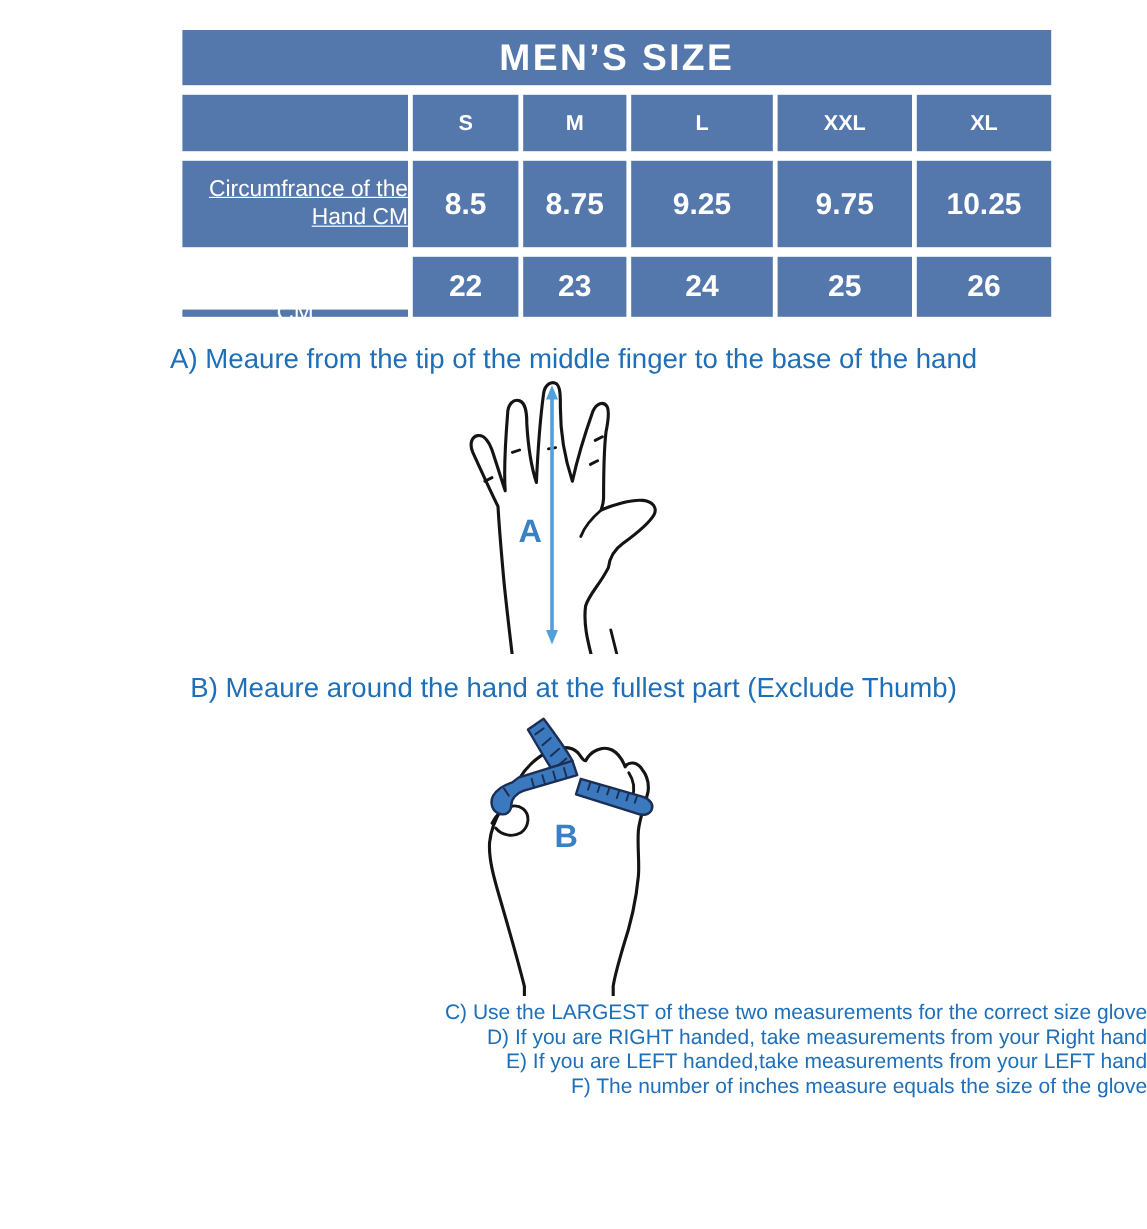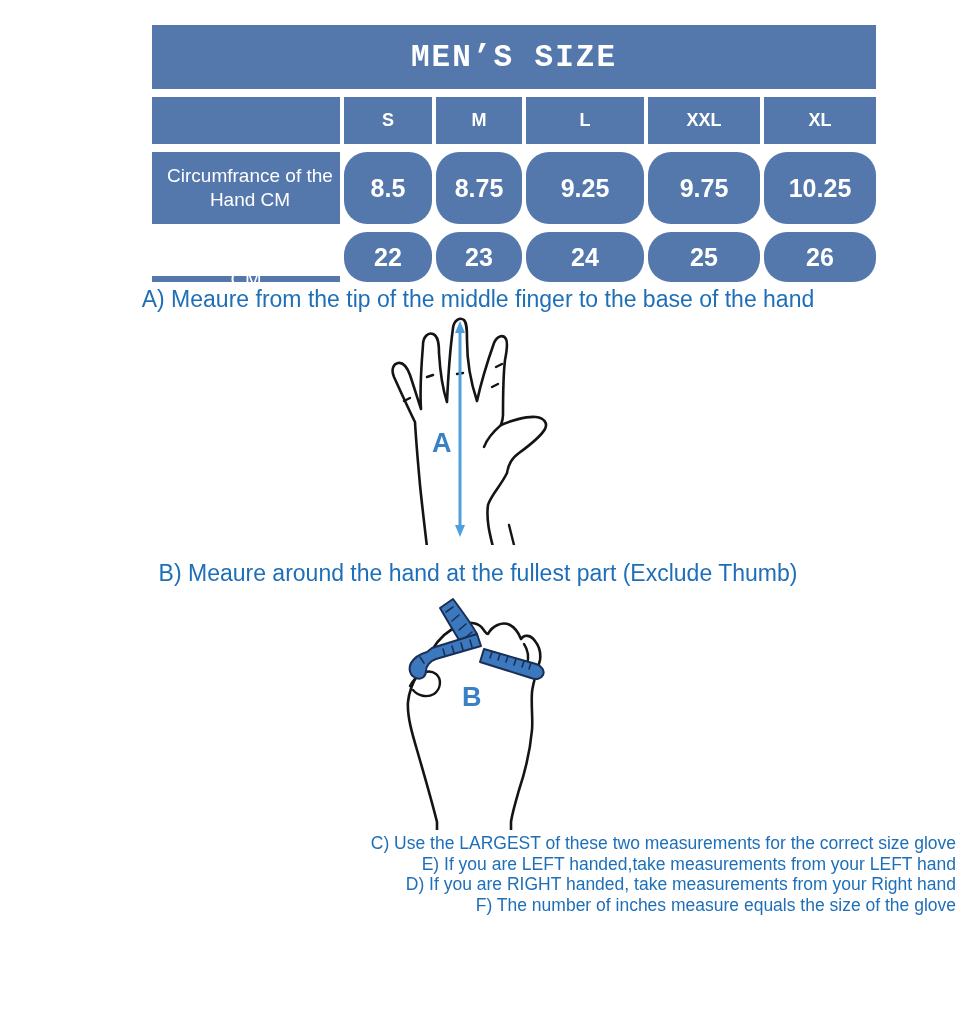--- a/index.html
+++ b/index.html
@@ -12,39 +12,39 @@
   }
   *{box-sizing:border-box;}
   html,body{margin:0;padding:0;background:#fff;}
   .page{
     position:relative;width:956px;height:1024px;background:#ffffff;
     font-family:"Liberation Sans",sans-serif;overflow:hidden;
   }
   
   .size-table{position:absolute;left:152px;top:25px;width:724px;}
   .title-bar{
-    height:64px;background:var(--tblue);color:#fff;
+    height:46px;background:var(--tblue);color:#fff;
     display:flex;align-items:center;justify-content:center;
-    font-family:Liberation Mono, monospace;font-weight:bold;
+    font-family:Liberation Sans, sans-serif;font-weight:bold;
     font-size:31px;letter-spacing:2px;
   }
   .tgrid{
     margin-top:8px;display:grid;
     grid-template-columns:188px 88px 86px 118px 112px 112px;
     grid-template-rows:47px 72px 50px;
     gap:8px 4px;
   }
   .cell{
     background:var(--tblue);color:#fff;
     display:flex;align-items:center;justify-content:center;
   }
   .c-head{font-size:18px;font-weight:bold;}
-  .c-num{font-size:25px;font-weight:bold;border-radius:23px;}
-  .c-label{font-size:19px;justify-content:flex-start;text-align:center;
-           padding-left:8px;line-height:1.25;}
+  .c-num{font-size:25px;font-weight:bold;}
+  .c-label{font-size:19px;justify-content:flex-start;text-align:right;
+           padding-left:8px;line-height:1.25;text-decoration:underline;}
   .c-label-center{font-size:20px;margin-top:44px;}
   
   .note{
     position:absolute;left:0;width:956px;text-align:center;
     color:var(--noteblue);font-size:23px;
   }
   .note-a{top:286px;}
   .note-b{top:560px;}
   .notes-cdef{
     position:absolute;left:0;top:833px;width:956px;text-align:right;
@@ -186,18 +186,18 @@
         M66,22 L73,17 M72,31 L79,25 M79,40 L86,34 M85,48 L92,42
         M90,50 L92,57 M81,53 L83,60 M72,56 L74,63 M63,59 L65,66 M40,67 L44,73
         M112,62 L110,68 M120,64 L118,70 M128,66 L126,72
         M136,69 L134,75 M144,71 L142,77 M151,73 L149,79"></path>
     </g>
     <text class="fig-label" x="82" y="116">B</text>
   </svg>
 
   <div class="notes-cdef">
     <div>C) Use the LARGEST of these two measurements for the correct size glove</div>
+    <div>D) If you are RIGHT handed, take measurements from your Right hand</div>
     <div>E) If you are LEFT handed,take measurements from your LEFT hand</div>
-    <div>D) If you are RIGHT handed, take measurements from your Right hand</div>
     <div>F) The number of inches measure equals the size of the glove</div>
   </div>
 
 </div>
 
 </body></html>

